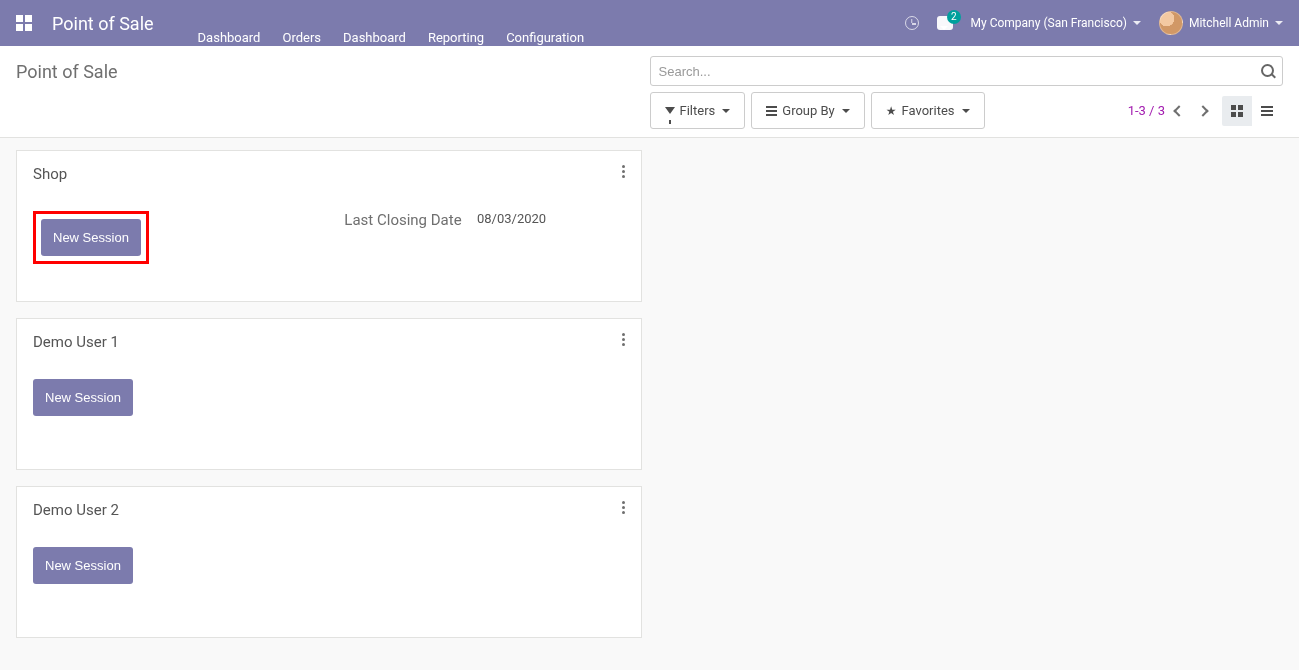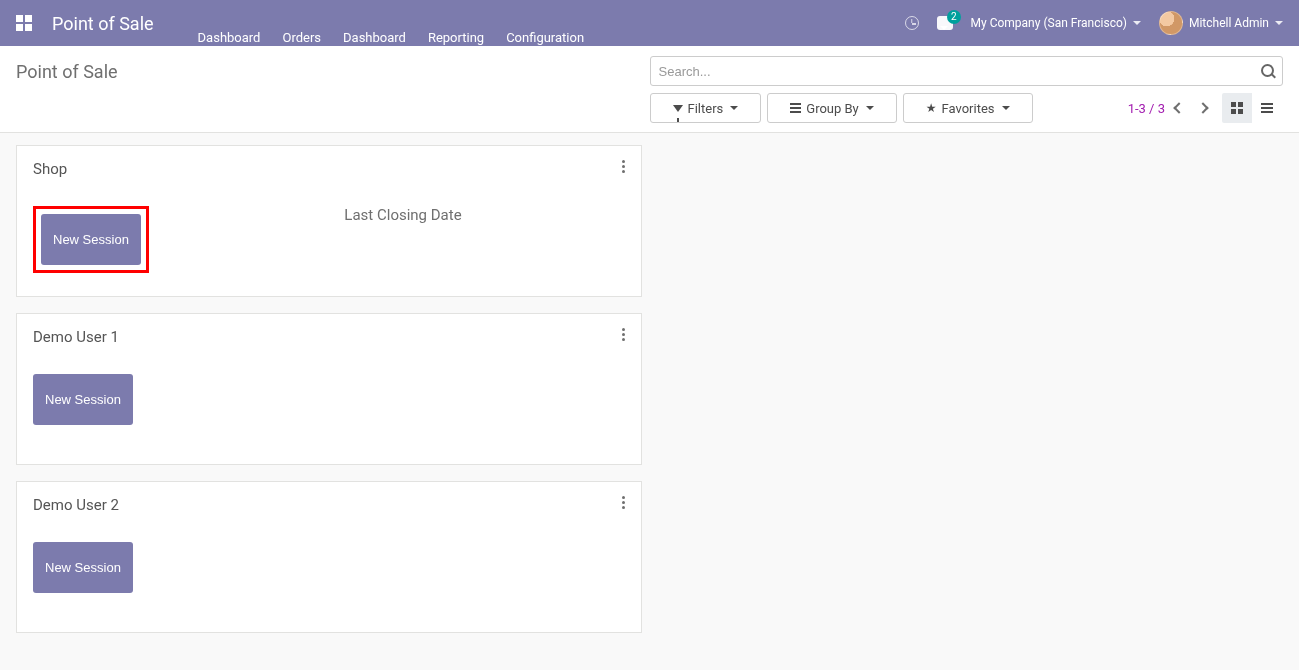--- a/index.html
+++ b/index.html
@@ -84,21 +84,21 @@
   }
   .search-icon::after {
     content:""; position:absolute; width:5px; height:2px;
     background:#666; transform:rotate(45deg); right:-1px; bottom:1px;
   }
   .cp-row2 { display:flex; align-items:center; margin-top:6px; }
   .cp-left-spacer { flex: 0 0 50%; }
   .cp-right { flex: 0 0 50%; display:flex; align-items:center; }
   .btn-outline {
     display:inline-flex; align-items:center; gap:5px;
-    height:30px; padding:0 22px;
+    height:37px; padding:0 14px;
     border:1px solid #ccc; border-radius:3px;
     background:#fff; color:#4c4c4c; font-size:13px;
     cursor:pointer; margin-right:6px;
   }
   .btn-outline .caret { border-top-color:#4c4c4c; margin-left:2px; }
   .filter-glyph {
     width:0; height:0;
     border-left:5px solid transparent; border-right:5px solid transparent;
     border-top:7px solid #4c4c4c; position:relative;
   }
@@ -133,21 +133,21 @@
   }
   .card-menu span { width:3px; height:3px; background:#6f6f6f; border-radius:50%; }
   .card-body { display:flex; margin-top:28px; }
   .card-left { flex:0 0 50%; }
   .card-right { flex:0 0 50%; display:flex; }
   .info-label { flex:0 0 50%; color:#6f6f6f; font-size:15px;text-align:center; }
   .info-value { flex:0 0 50%; color:#555; font-size:13px; }
   .btn-primary {
     display:inline-block;
     background:#7c7bad; color:#fff; border:none;
-    padding:18px 12px; font-size:13px; border-radius:3px;
+    padding:11px 12px; font-size:13px; border-radius:3px;
     cursor:pointer;
   }
   .highlight-box {
     border:3px solid #ff0000;
     padding:5px;
     display:inline-block;
   }
 </style>
 </head>
 <body>
@@ -253,20 +253,21 @@
         <span></span>
       </div>
     <div class="card-body">
       <div class="card-left">
         <span class="highlight-box">
           <button class="btn-primary">New Session</button>
         </span>
       </div>
       <div class="card-right">
         <div class="info-label">Last Closing Date</div>
+        <div class="info-value">08/03/2020</div>
       </div>
     </div>
   </div>
 
   <div class="card">
     <div class="card-title">Demo User 1</div>
     <div class="card-menu">
         <span></span>
         <span></span>
         <span></span>

